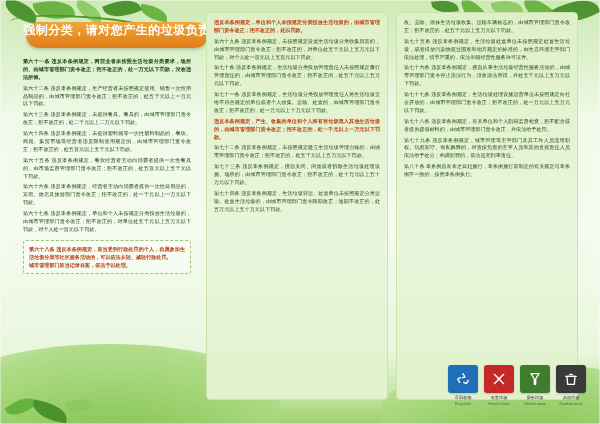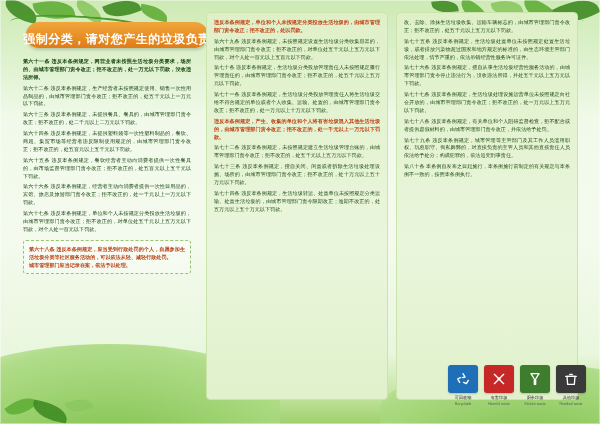--- a/index.html
+++ b/index.html
@@ -67,21 +67,21 @@
 
   
   .banner {
     position: absolute;
     left: 26px; top: 22px;
     width: 182px; height: 26px;
     background: linear-gradient(180deg, #f0a63a 0%, #e07c18 100%);
     border-radius: 13px;
     box-shadow: 0 2px 3px rgba(0,0,0,.18);
     display: flex;
-    align-items: flex-end;
+    align-items: flex-start;
     justify-content: center;
   }
   .banner span {
     color: #ffffff;
     font-size: 12px;
     font-weight: bold;
     letter-spacing: .5px;
     white-space: nowrap;
   }
 

